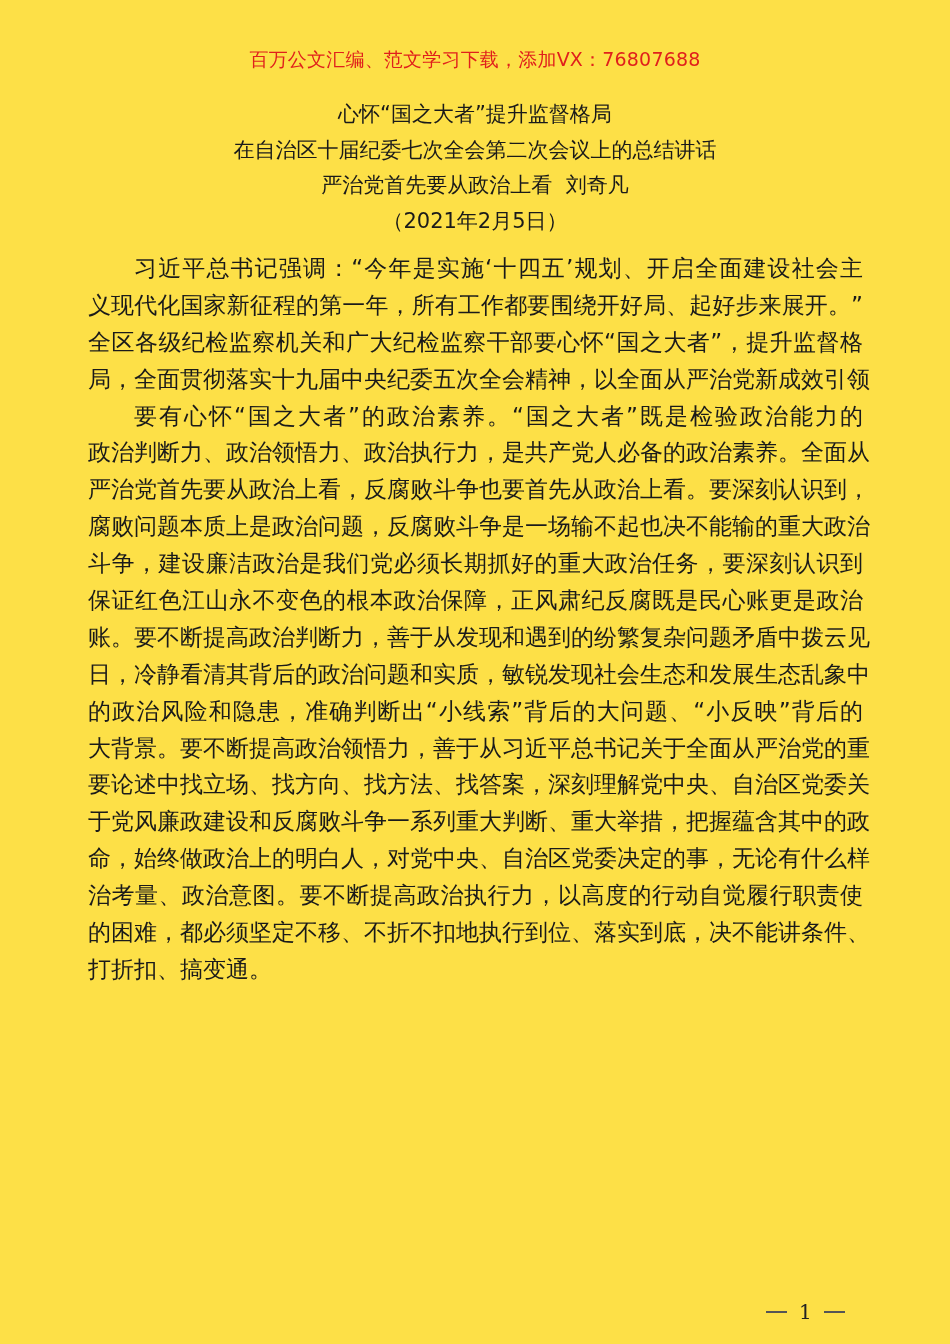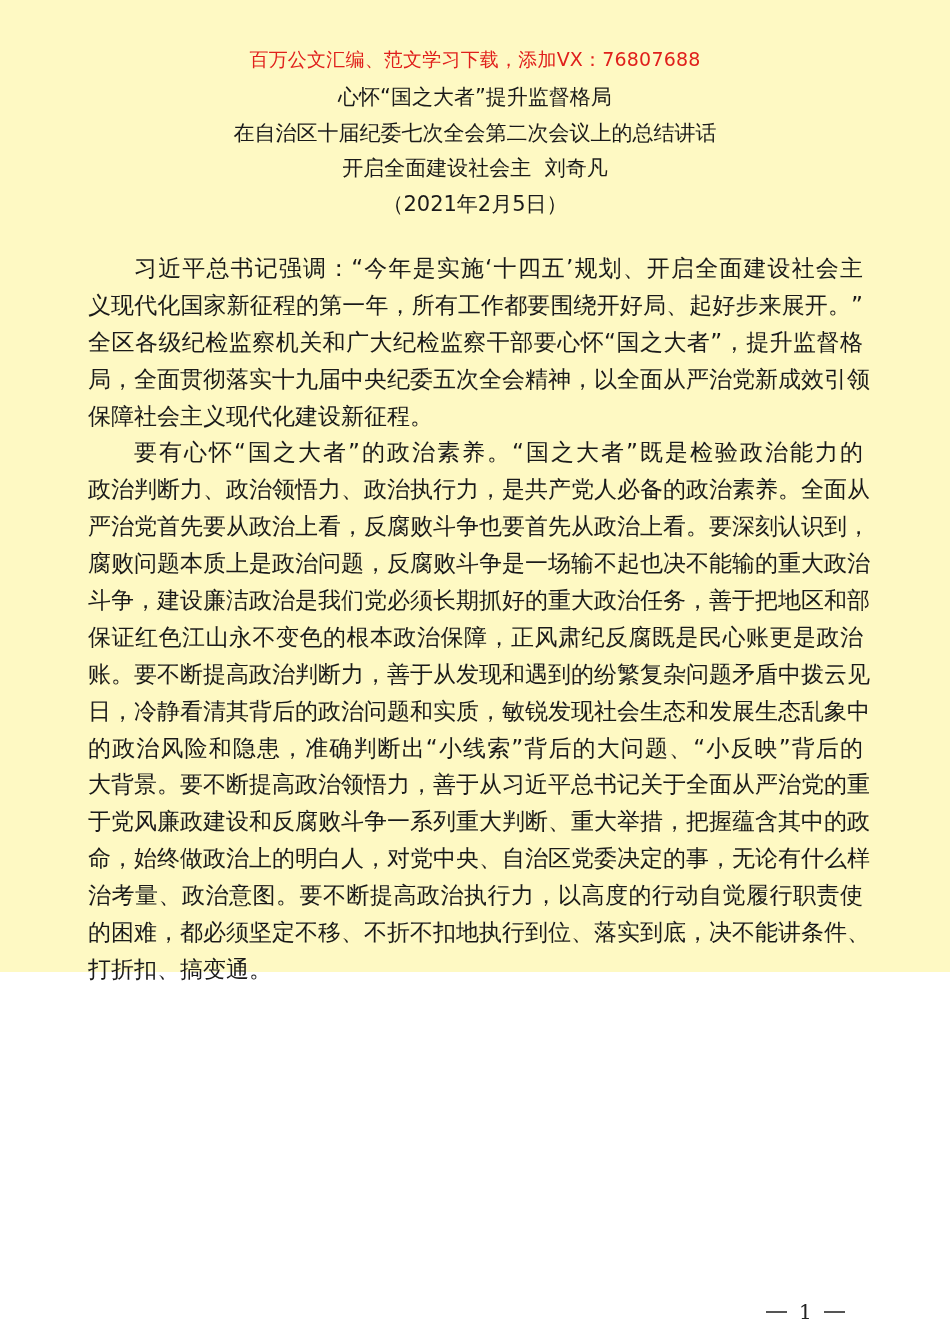--- a/index.html
+++ b/index.html
@@ -12,37 +12,37 @@
     height: 1344px;
     position: relative;
     overflow: hidden;
     font-family: "DejaVu Sans", "Liberation Sans", sans-serif;
     color: #1a1a1a;
   }
   .page {
     position: absolute;
     left: 0; top: 0;
     width: 950px;
-    height: 972px;
-    background: #fef9c3;
+    height: 1344px;
+    background: #fde047;
   }
   .watermark {
     position: absolute;
     top: 46px;
     left: 0;
     width: 950px;
     text-align: center;
     font-size: 19px;
     line-height: 26px;
     color: #e0201c;
     letter-spacing: 0.2px;
   }
   .title-block {
     position: absolute;
-    top: 80px;
+    top: 97px;
     left: 0;
     width: 950px;
     text-align: center;
     font-size: 21px;
     line-height: 35.5px;
     color: #1a1a1a;
   }
   .title-block div { white-space: nowrap; }
   .body-text {
     position: absolute;
@@ -87,45 +87,45 @@
 </head>
 <body>
 
 <div class="page">
 
   <div class="watermark">百万公文汇编、范文学习下载，添加VX：76807688</div>
 
   <div class="title-block">
     <div>心怀“国之大者”提升监督格局</div>
     <div>在自治区十届纪委七次全会第二次会议上的总结讲话</div>
-    <div style="white-space:pre;">开启全面建设社会主  刘奇凡</div>
+    <div style="white-space:pre;">严治党首先要从政治上看  刘奇凡</div>
     <div>（2021年2月5日）</div>
   </div>
 
   <div class="body-text">
 
     <div class="para">
       <span class="line indent">习近平总书记强调：“今年是实施‘十四五’规划、开启全面建设社会主</span>
       <span class="line">义现代化国家新征程的第一年，所有工作都要围绕开好局、起好步来展开。”</span>
       <span class="line">全区各级纪检监察机关和广大纪检监察干部要心怀“国之大者”，提升监督格</span>
       <span class="line">局，全面贯彻落实十九届中央纪委五次全会精神，以全面从严治党新成效引领</span>
-      <span class="line last">保障社会主义现代化建设新征程。</span>
     </div>
 
     <div class="para">
       <span class="line indent">要有心怀“国之大者”的政治素养。“国之大者”既是检验政治能力的</span>
       <span class="line">政治判断力、政治领悟力、政治执行力，是共产党人必备的政治素养。全面从</span>
       <span class="line">严治党首先要从政治上看，反腐败斗争也要首先从政治上看。要深刻认识到，</span>
       <span class="line">腐败问题本质上是政治问题，反腐败斗争是一场输不起也决不能输的重大政治</span>
-      <span class="line">斗争，建设廉洁政治是我们党必须长期抓好的重大政治任务，善于把地区和部</span>
+      <span class="line">斗争，建设廉洁政治是我们党必须长期抓好的重大政治任务，要深刻认识到</span>
       <span class="line">保证红色江山永不变色的根本政治保障，正风肃纪反腐既是民心账更是政治</span>
       <span class="line">账。要不断提高政治判断力，善于从发现和遇到的纷繁复杂问题矛盾中拨云见</span>
       <span class="line">日，冷静看清其背后的政治问题和实质，敏锐发现社会生态和发展生态乱象中</span>
       <span class="line">的政治风险和隐患，准确判断出“小线索”背后的大问题、“小反映”背后的</span>
       <span class="line">大背景。要不断提高政治领悟力，善于从习近平总书记关于全面从严治党的重</span>
+      <span class="line">要论述中找立场、找方向、找方法、找答案，深刻理解党中央、自治区党委关</span>
       <span class="line">于党风廉政建设和反腐败斗争一系列重大判断、重大举措，把握蕴含其中的政</span>
       <span class="line">命，始终做政治上的明白人，对党中央、自治区党委决定的事，无论有什么样</span>
       <span class="line">治考量、政治意图。要不断提高政治执行力，以高度的行动自觉履行职责使</span>
       <span class="line">的困难，都必须坚定不移、不折不扣地执行到位、落实到底，决不能讲条件、</span>
       <span class="line last">打折扣、搞变通。</span>
     </div>
 
   </div>
 
   <div class="page-number">

